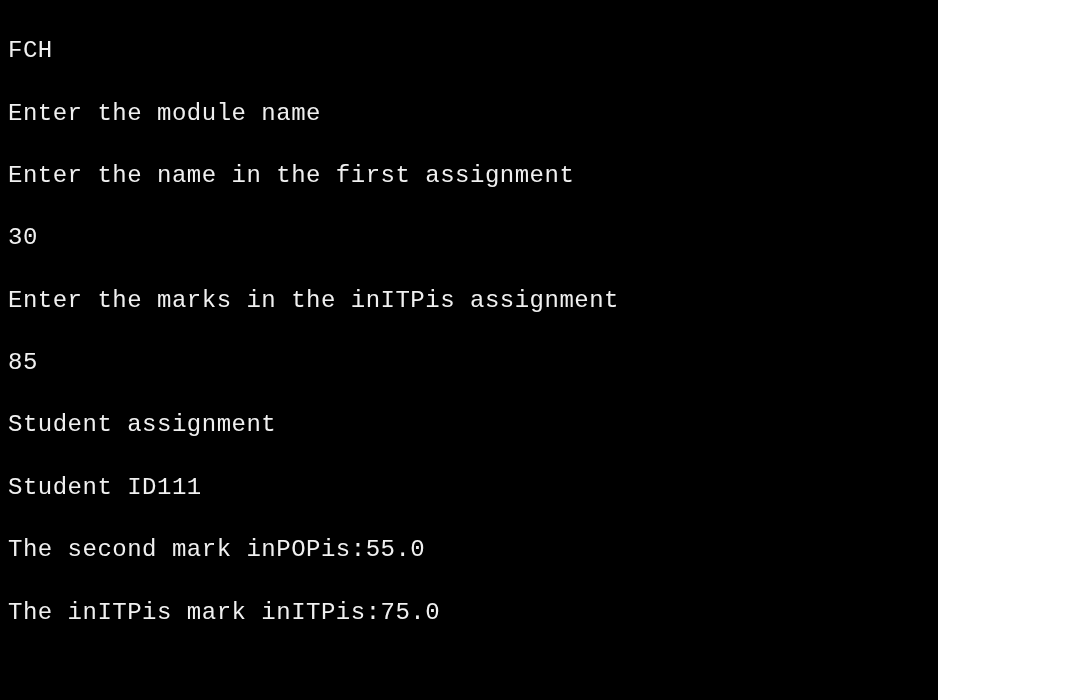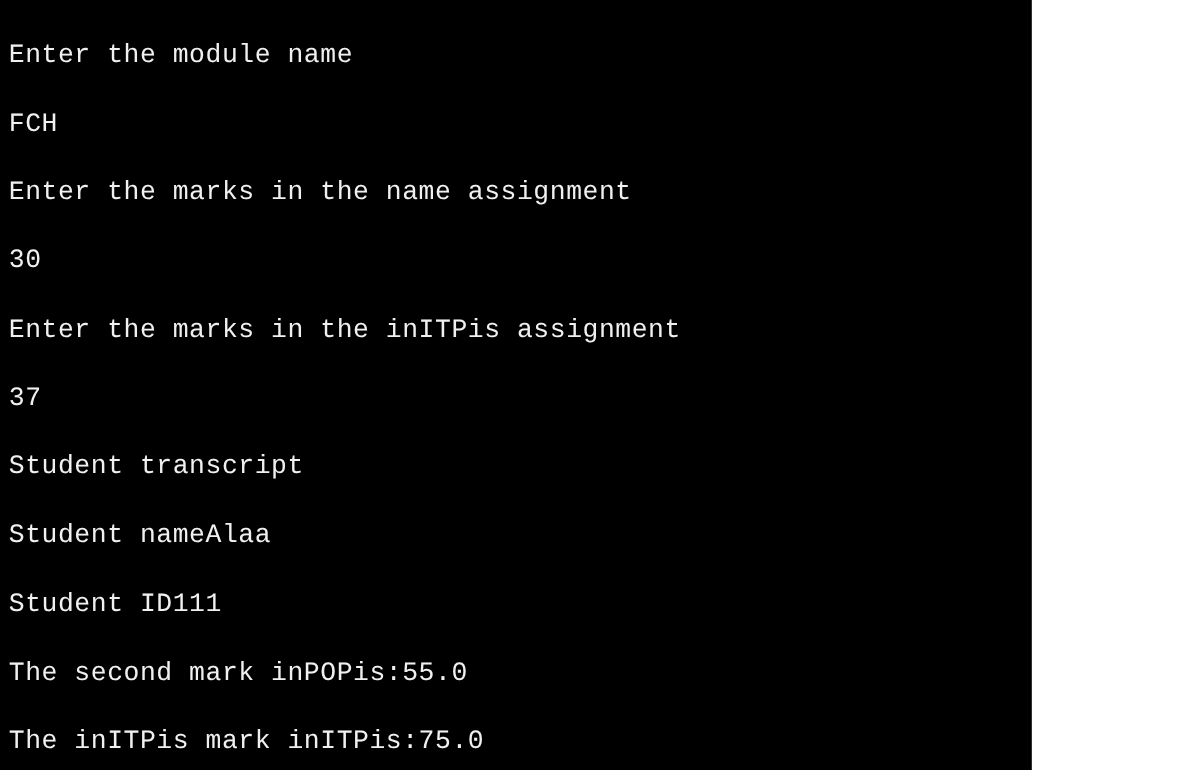--- a/index.html
+++ b/index.html
@@ -24,28 +24,27 @@
       letter-spacing: 0.5px;
     }
     .terminal div {
       font-family: inherit;
     }
   </style>
 </head>
 <body>
 
 <div class="terminal">
+<div>FCH</div>
 <div>Enter the module name</div>
-<div>FCH</div>
-<div>Enter the marks in the name assignment</div>
+<div>Enter the name in the first assignment</div>
 <div>30</div>
 <div>Enter the marks in the inITPis assignment</div>
-<div>37</div>
-<div>Student transcript</div>
-<div>Student nameAlaa</div>
+<div>85</div>
+<div>Student assignment</div>
 <div>Student ID111</div>
 <div>The second mark inPOPis:55.0</div>
 <div>The inITPis mark inITPis:75.0</div>
 
 
 
 
 
 
 

